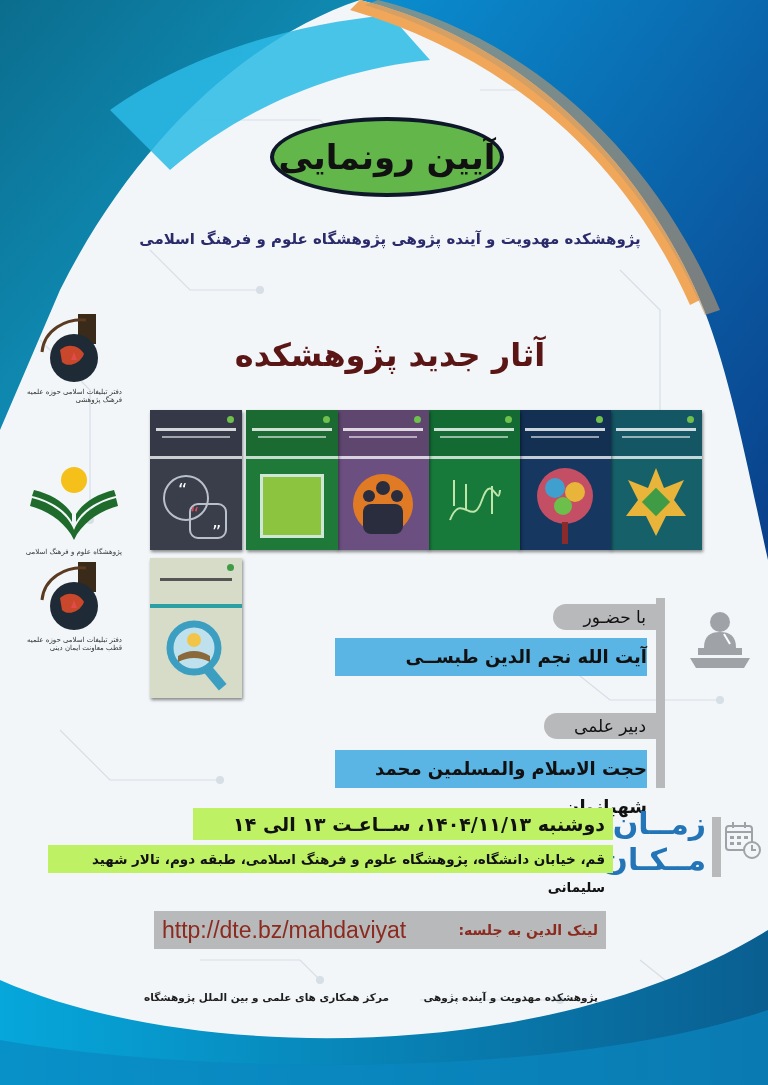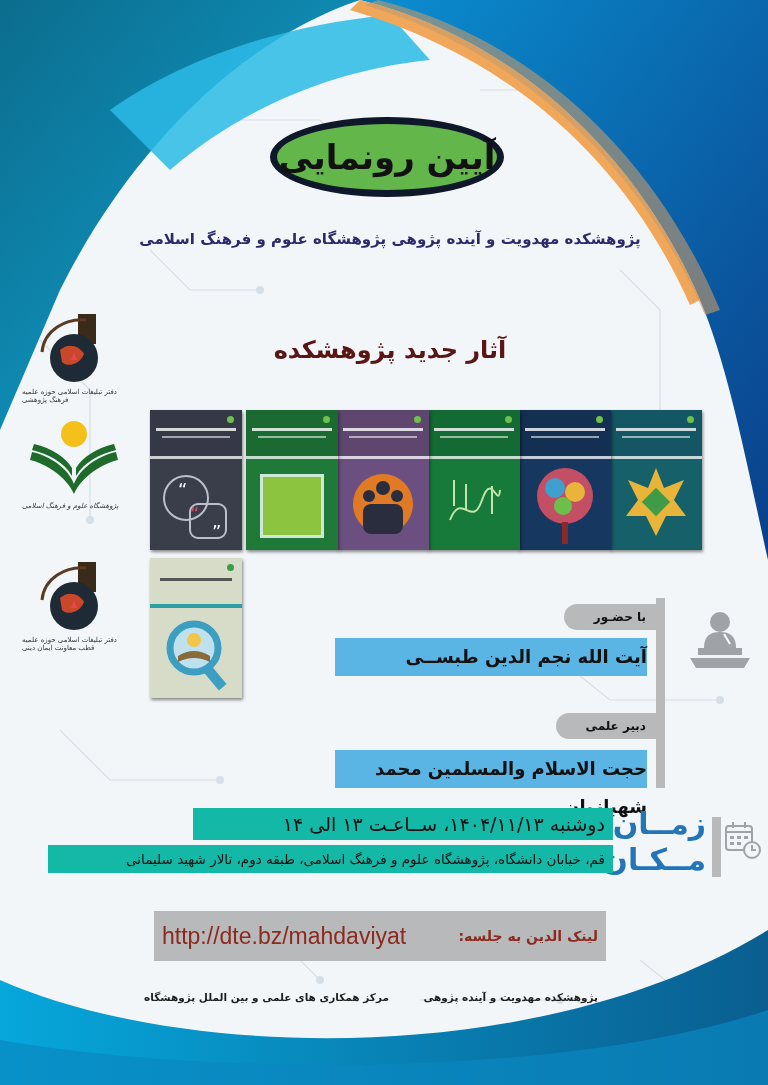--- a/index.html
+++ b/index.html
@@ -3,44 +3,44 @@
 <meta charset="utf-8">
 <style>
   html, body { margin:0; padding:0; }
   body { width:768px; height:1085px; position:relative; overflow:hidden;
          font-family:"DejaVu Sans", sans-serif; background:#eef3f7; }
   .bg { position:absolute; inset:0; }
   .abs { position:absolute; }
   .rtl { direction:rtl; }
 
   .title-oval { left:270px; top:117px; width:234px; height:80px; border-radius:50%;
-    background:#62b64a; border:7px solid #0f172a; box-sizing:border-box;
+    background:#62b64a; border:4px solid #0f172a; box-sizing:border-box;
     display:flex; align-items:center; justify-content:center;
     font-weight:bold; font-size:34px; color:#111; }
 
   .intro { left:120px; width:540px; top:226px; text-align:center;
     color:#2b2a6a; font-weight:bold; font-size:15px; line-height:27px; }
 
   .subtitle { left:200px; width:380px; top:336px; text-align:center;
-    color:#5a1515; font-weight:bold; font-size:24px; }
+    color:#5a1515; font-weight:bold; font-size:32px; }
 
   .book { position:absolute; width:92px; height:140px; box-shadow:1px 2px 3px rgba(0,0,0,.45); overflow:hidden; }
   .book .top { position:absolute; left:0; right:0; top:0; height:46px; }
   .book .bar { position:absolute; left:0; right:0; top:46px; height:3px; background:rgba(255,255,255,.75); }
   .book .t { position:absolute; left:6px; right:6px; top:18px; height:3px; background:rgba(255,255,255,.8); }
   .book .t2 { position:absolute; left:12px; right:12px; top:26px; height:2px; background:rgba(255,255,255,.55); }
   .book .dot { position:absolute; right:8px; top:6px; width:7px; height:7px; border-radius:50%; background:#6fc04c; }
 
-  .logo-cap { font-size:7px; color:#333; text-align:left; width:100px; }
-
-  .section-tag { background:#b8b9bb; color:#111; font-weight:bold; font-size:12px;
+  .logo-cap { font-size:7px; color:#333; text-align:right; width:100px; }
+
+  .section-tag { background:#b8b9bb; color:#111; font-weight:normal; font-size:17px;
     height:26px; line-height:26px; padding:0 10px 0 30px; border-radius:14px 0 0 14px; }
   .blue-bar { background:#5ab4e4; color:#111; font-weight:bold; font-size:18px;
     height:38px; line-height:38px; padding:0 0; }
-  .grey-bar { background:#14b8a6; color:#111; font-weight:normal; }
+  .grey-bar { background:#bef264; color:#111; font-weight:bold; }
   .blue-label { color:#2375b8; font-weight:bold; font-size:30px; }
   .footer-text { font-size:10.5px; font-weight:bold; color:#1d1d1d; }
 </style>
 </head>
 <body>
 
 <svg class="bg" width="768" height="1085" viewBox="0 0 768 1085">
   <defs>
     <linearGradient id="gL" x1="0" y1="0" x2="1" y2="1">
       <stop offset="0" stop-color="#0b6d8e"></stop>
@@ -106,21 +106,21 @@
     <rect x="56" y="2" width="18" height="30" fill="#3a2a1a"></rect>
     <path d="M20 40 C22 18 44 6 64 8" stroke="#5a3a20" stroke-width="3" fill="none"></path>
     <circle cx="52" cy="46" r="24" fill="#1e2a36"></circle>
     <path d="M38 38 C46 30 58 34 62 42 C58 52 46 56 40 50 Z" fill="#c9472a"></path>
     <path d="M52 40 l3 8 l-6 0 z" fill="#e24b4b"></path>
   </svg>
   <div class="logo-cap rtl">دفتر تبلیغات اسلامی حوزه علمیه</div>
   <div class="logo-cap rtl">فرهنگ پژوهشی</div>
 </div>
 
-<div class="abs" style="left:22px;top:418px;font-style:italic;">
+<div class="abs" style="left:22px;top:464px;">
   <svg width="100" height="80" viewBox="0 0 100 80">
     <circle cx="52" cy="16" r="13" fill="#f5c01a"></circle>
     <g fill="#1f6b2c">
       <path d="M52 76 C44 58 24 46 8 42 L10 34 C28 38 46 50 52 66 Z"></path>
       <path d="M52 76 C60 58 80 46 96 42 L94 34 C76 38 58 50 52 66 Z"></path>
       <path d="M50 58 C42 44 26 36 10 32 L12 26 C30 30 44 40 50 50 Z"></path>
       <path d="M54 58 C62 44 78 36 94 32 L92 26 C74 30 60 40 54 50 Z"></path>
     </g>
   </svg>
   <div class="logo-cap rtl">پژوهشگاه علوم و فرهنگ اسلامی</div>
@@ -261,19 +261,19 @@
   <circle cx="28" cy="30" r="8" fill="#f2f6f9" stroke="#9fa2a6" stroke-width="2"></circle>
   <path d="M28 25 V30 H32" stroke="#9fa2a6" stroke-width="2" fill="none"></path>
 </svg>
 
 <div class="abs blue-label rtl" style="right:62px;top:806px;">زمــان:</div>
 <div class="abs grey-bar rtl" style="left:193px;width:420px;top:808px;height:32px;line-height:32px;font-size:19px;padding-right:8px;box-sizing:border-box;">دوشنبه ۱۴۰۴/۱۱/۱۳، ســاعـت ۱۳ الی ۱۴</div>
 
 <div class="abs blue-label rtl" style="right:62px;top:842px;">مــکـان:</div>
 <div class="abs grey-bar rtl" style="left:48px;width:565px;top:845px;height:28px;line-height:28px;font-size:13.5px;padding-right:8px;box-sizing:border-box;">قم، خیابان دانشگاه، پژوهشگاه علوم و فرهنگ اسلامی، طبقه دوم، تالار شهید سلیمانی</div>
 
-<div class="abs" style="left:154px;top:911px;width:452px;height:50px;background:#b8b9bb;display:flex;align-items:center;justify-content:space-between;padding:0 8px;box-sizing:border-box;">
+<div class="abs" style="left:154px;top:911px;width:452px;height:38px;background:#b8b9bb;display:flex;align-items:center;justify-content:space-between;padding:0 8px;box-sizing:border-box;">
   <span style="color:#8b2a1e;font-family:'Liberation Sans',sans-serif;font-size:23px;">http://dte.bz/mahdaviyat</span>
   <span class="rtl" style="color:#8b2a1e;font-weight:bold;font-size:14px;">لینک الدین به جلسه:</span>
 </div>
 
 <div class="abs footer-text rtl" style="right:170px;top:991px;">پژوهشکده مهدویت و آینده پژوهی</div>
 <div class="abs footer-text rtl" style="left:144px;top:991px;">مرکز همکاری های علمی و بین الملل پژوهشگاه</div>
 
 </body></html>

